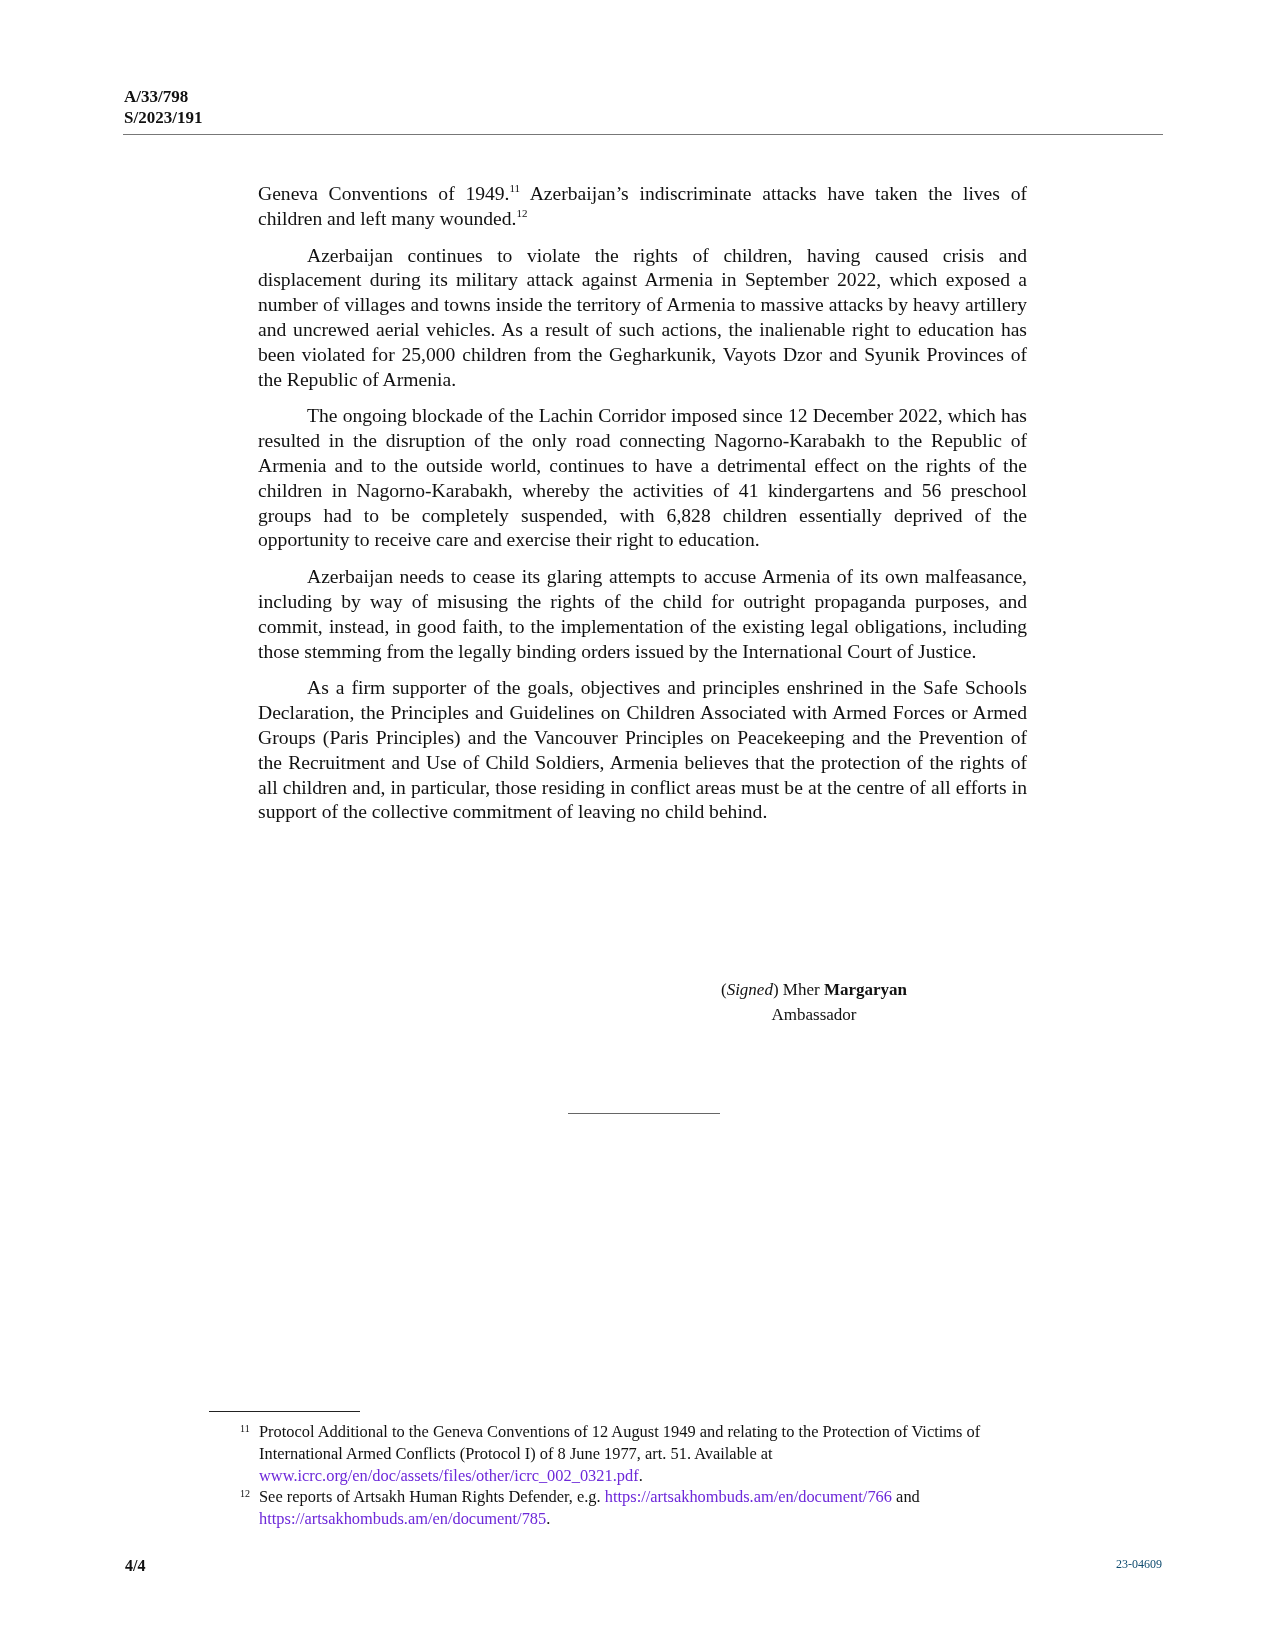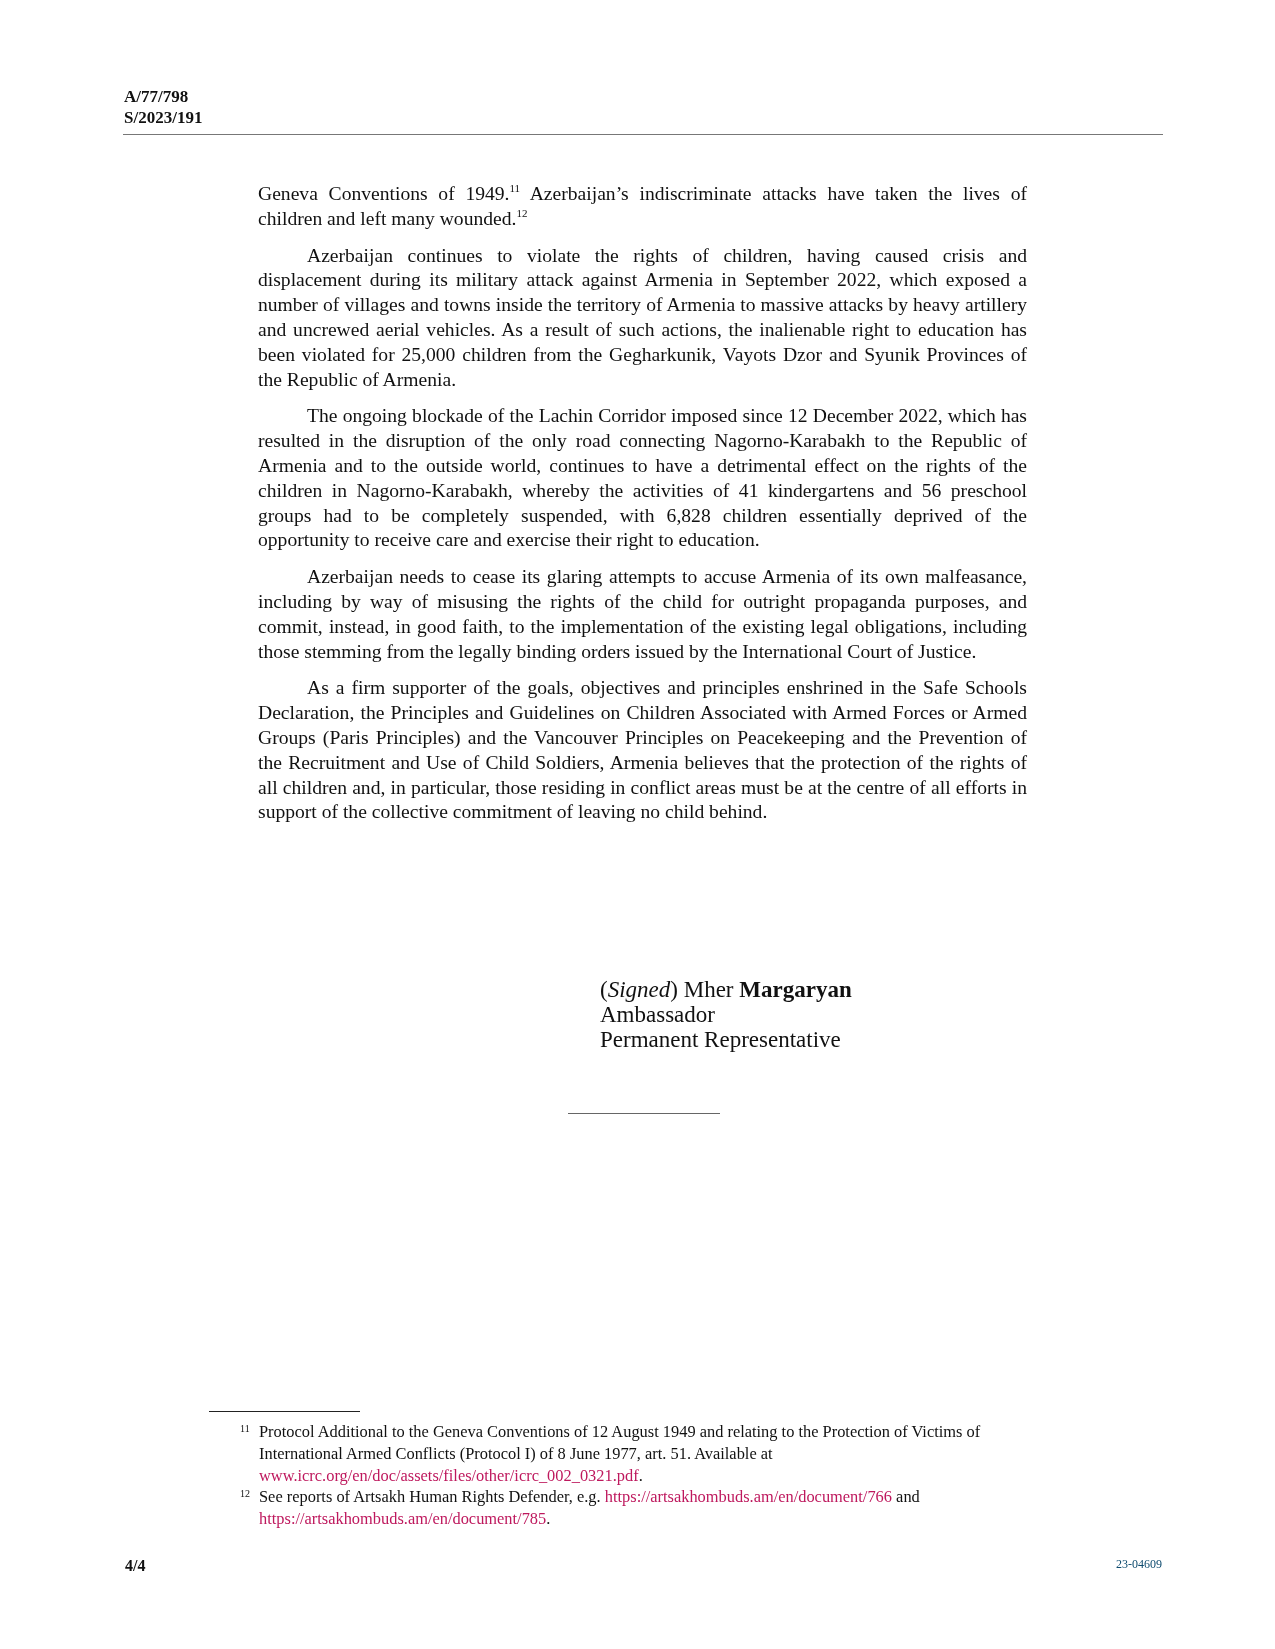--- a/index.html
+++ b/index.html
@@ -4,52 +4,51 @@
   <style>
     html, body { margin: 0; padding: 0; background: #ffffff; }
     body { width: 1275px; height: 1649px; position: relative; overflow: hidden;
            font-family: "Liberation Serif", "DejaVu Serif", serif; color: #111; }
     .hdr { position: absolute; left: 124px; top: 86px; font-weight: bold; font-size: 17px; line-height: 21px; }
     .hdr-rule { position: absolute; left: 123px; top: 134px; width: 1040px; height: 0; border-top: 1px solid #777; }
     .body { position: absolute; left: 258px; top: 152px; width: 769px; font-size: 19.6px; line-height: 24.8px; margin-top: 30px; }
     .body p { margin: 0 0 12px 0; text-align: justify; text-indent: 49px; }
     .body p.first { text-indent: 0; }
     sup { font-size: 11px; line-height: 0; vertical-align: 8px; }
-    .sig { position: absolute; left: 600px; top: 978px; width: 428px; text-align: left; font-size: 23px; line-height: 24.8px; }
+    .sig { position: absolute; left: 600px; top: 978px; width: 428px; text-align: center; font-size: 17px; line-height: 24.8px; }
     .sig .line { display: block; }
     .center-rule { position: absolute; left: 568px; top: 1113px; width: 152px; border-top: 1px solid #666; }
     .fn-rule { position: absolute; left: 209px; top: 1411px; width: 151px; border-top: 1.5px solid #222; }
     .fns { position: absolute; left: 259px; top: 1421px; width: 760px; font-size: 16.4px; line-height: 21.8px; }
     .fn { position: relative; margin: 0; }
     .fn .num { position: absolute; left: -19px; top: -3px; font-size: 10px; }
-    a.link { color: #be185d; text-decoration: none; }
+    a.link { color: #6d28d9; text-decoration: none; }
     .ftr-left { position: absolute; left: 125px; top: 1557px; font-weight: bold; font-size: 16px; }
     .ftr-right { position: absolute; right: 113px; top: 1557px; font-size: 12px; color: #0c4a6e; }
   </style>
 </head>
 <body>
 
 <div class="hdr">
-  <div>A/77/798</div>
+  <div>A/33/798</div>
   <div>S/2023/191</div>
 </div>
 <div class="hdr-rule"></div>
 
 <div class="body">
   <p class="first"><span>Geneva Conventions of 1949.</span><sup>11</sup><span> Azerbaijan’s indiscriminate attacks have taken the lives of children and left many wounded.</span><sup>12</sup></p>
   <p>Azerbaijan continues to violate the rights of children, having caused crisis and displacement during its military attack against Armenia in September 2022, which exposed a number of villages and towns inside the territory of Armenia to massive attacks by heavy artillery and uncrewed aerial vehicles. As a result of such actions, the inalienable right to education has been violated for 25,000 children from the Gegharkunik, Vayots Dzor and Syunik Provinces of the Republic of Armenia.</p>
   <p>The ongoing blockade of the Lachin Corridor imposed since 12 December 2022, which has resulted in the disruption of the only road connecting Nagorno-Karabakh to the Republic of Armenia and to the outside world, continues to have a detrimental effect on the rights of the children in Nagorno-Karabakh, whereby the activities of 41 kindergartens and 56 preschool groups had to be completely suspended, with 6,828 children essentially deprived of the opportunity to receive care and exercise their right to education.</p>
   <p>Azerbaijan needs to cease its glaring attempts to accuse Armenia of its own malfeasance, including by way of misusing the rights of the child for outright propaganda purposes, and commit, instead, in good faith, to the implementation of the existing legal obligations, including those stemming from the legally binding orders issued by the International Court of Justice.</p>
   <p>As a firm supporter of the goals, objectives and principles enshrined in the Safe Schools Declaration, the Principles and Guidelines on Children Associated with Armed Forces or Armed Groups (Paris Principles) and the Vancouver Principles on Peacekeeping and the Prevention of the Recruitment and Use of Child Soldiers, Armenia believes that the protection of the rights of all children and, in particular, those residing in conflict areas must be at the centre of all efforts in support of the collective commitment of leaving no child behind.</p>
 </div>
 
 <div class="sig">
   <span class="line">(<i>Signed</i>) <span>Mher</span> <b>Margaryan</b></span>
   <span class="line">Ambassador</span>
-  <span class="line">Permanent Representative</span>
 </div>
 
 <div class="center-rule"></div>
 
 <div class="fn-rule"></div>
 <div class="fns">
   <p class="fn"><span class="num">11</span><span>Protocol Additional to the Geneva Conventions of 12 August 1949 and relating to the Protection of Victims of International Armed Conflicts (Protocol I) of 8 June 1977, art. 51. Available at </span><a class="link">www.icrc.org/en/doc/assets/files/other/icrc_002_0321.pdf</a><span>.</span></p>
   <p class="fn"><span class="num">12</span><span>See reports of Artsakh Human Rights Defender, e.g. </span><a class="link">https://artsakhombuds.am/en/document/766</a><span> and </span><a class="link">https://artsakhombuds.am/en/document/785</a><span>.</span></p>
 </div>
 

